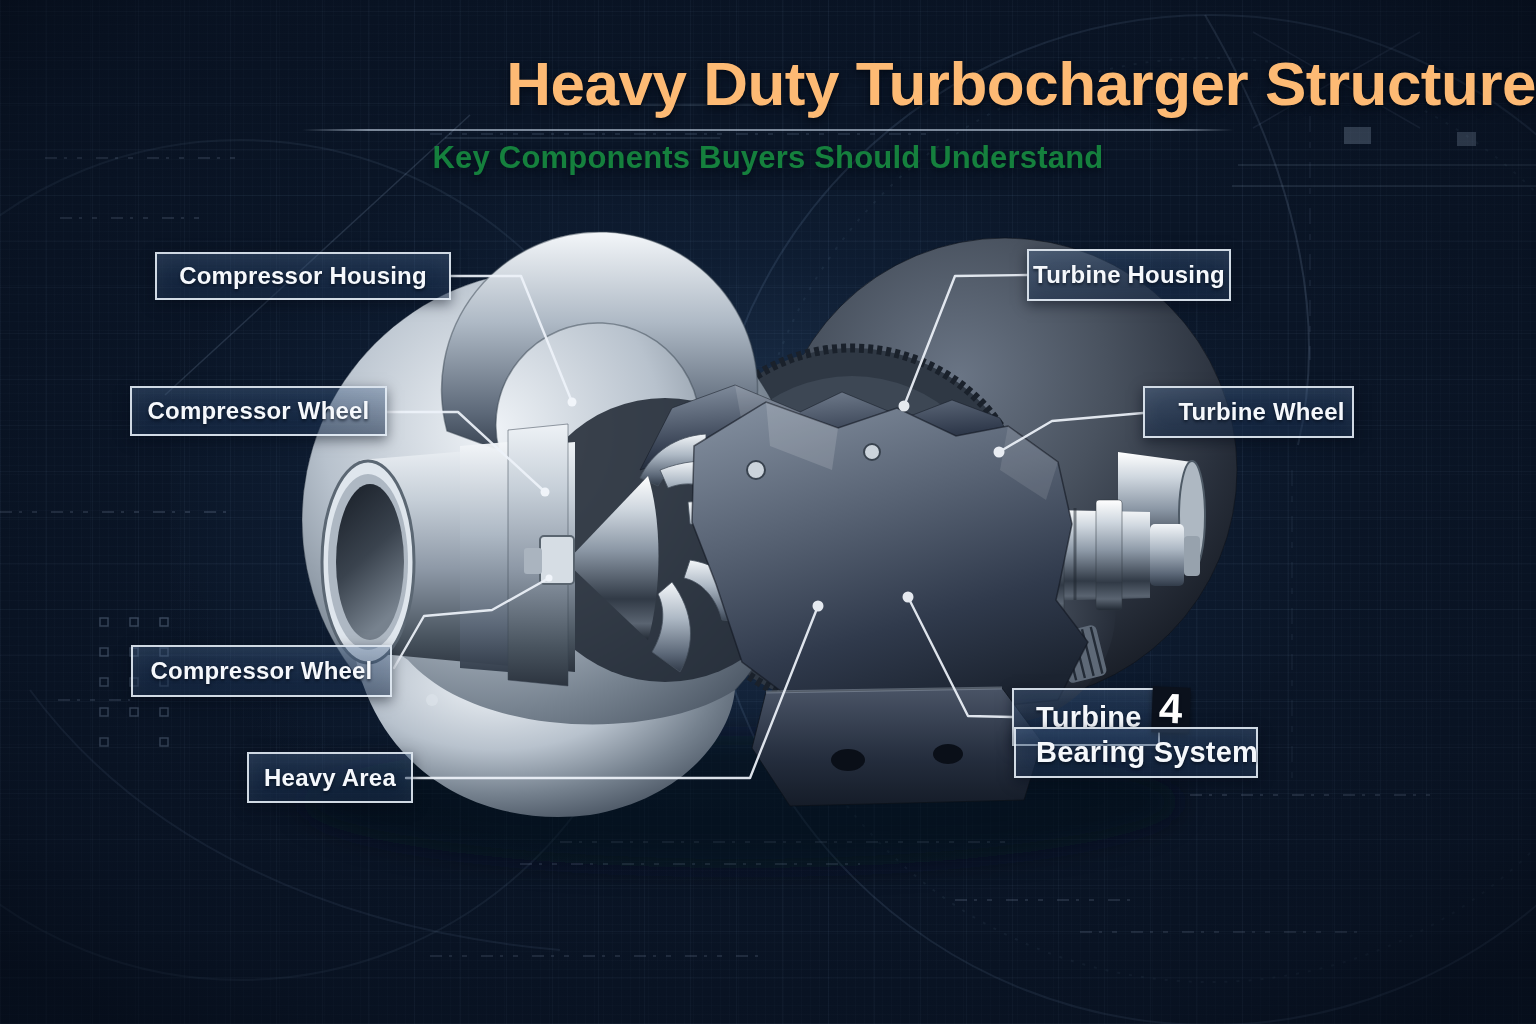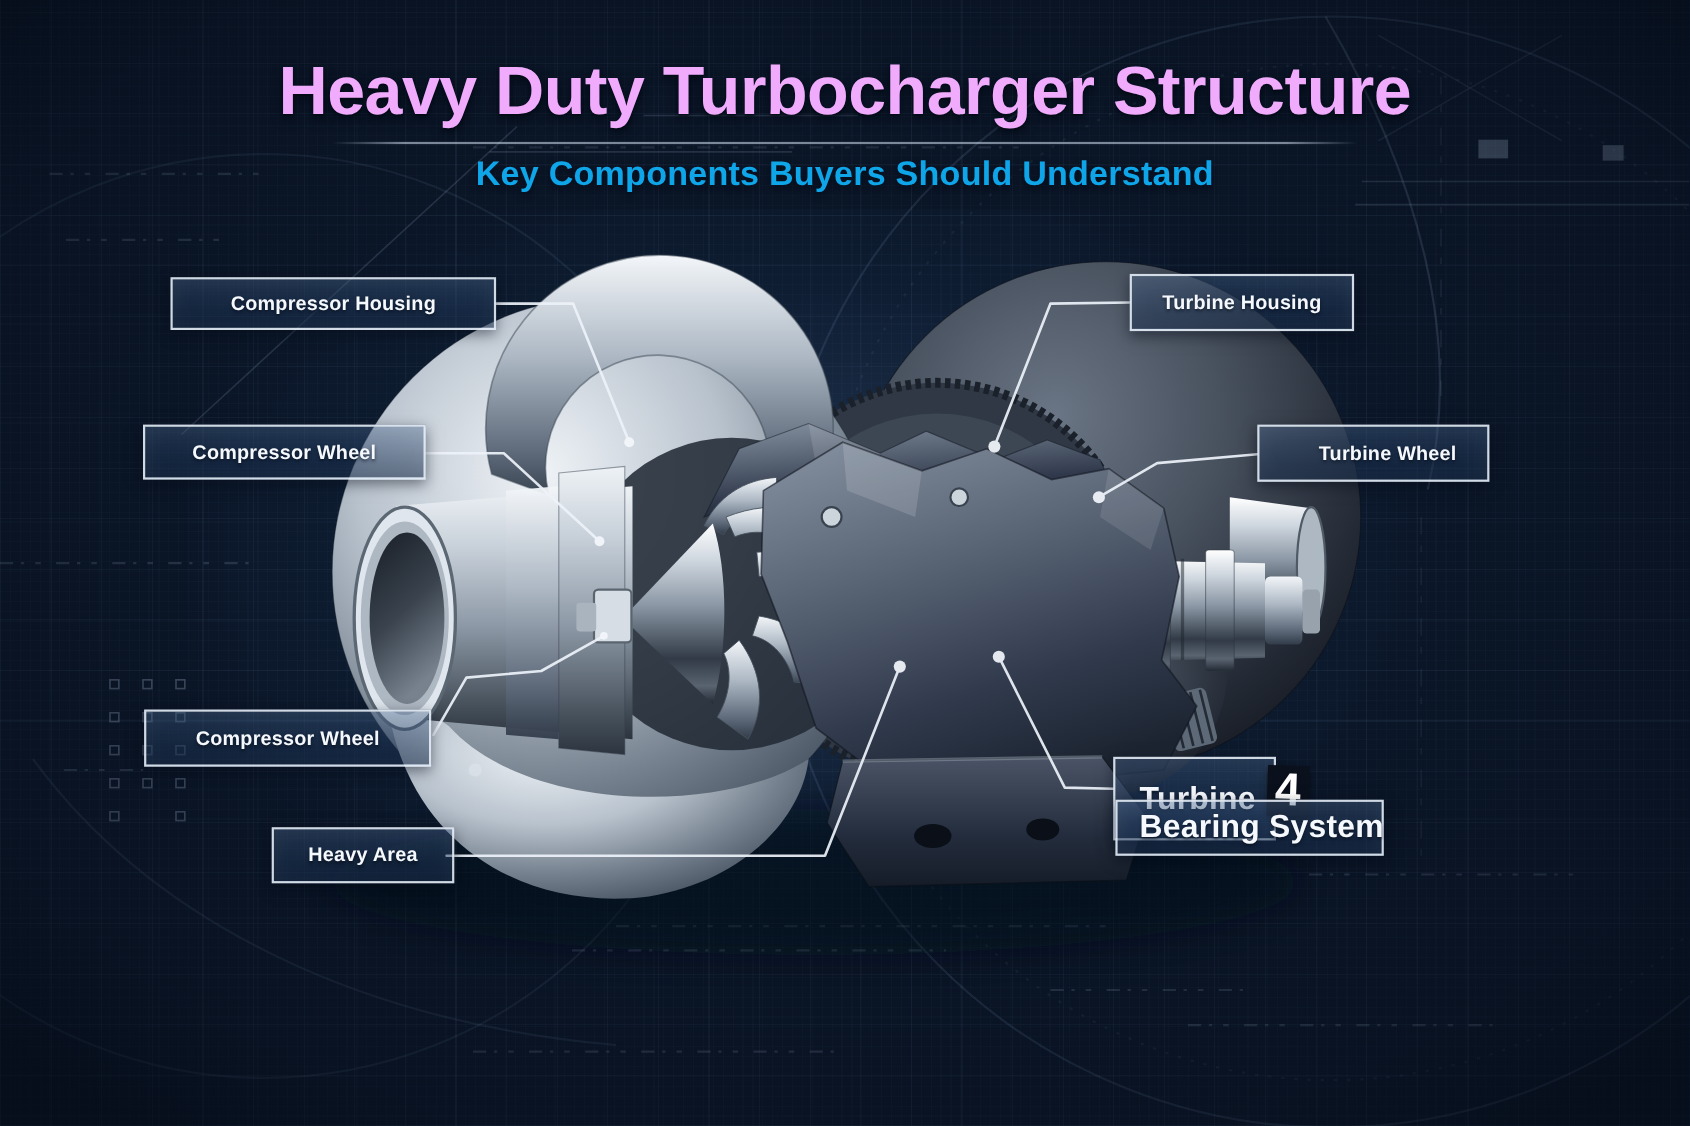--- a/index.html
+++ b/index.html
@@ -22,50 +22,50 @@
   .glow{
     position:absolute;left:170px;top:190px;width:1180px;height:700px;
     background:radial-gradient(ellipse at 48% 45%, rgba(95,145,200,0.28) 0%, rgba(45,85,135,0.12) 45%, rgba(0,0,0,0) 70%);
   }
   .vignette{
     position:absolute;inset:0;pointer-events:none;
     background:radial-gradient(ellipse 1050px 700px at 50% 46%, rgba(0,0,0,0) 0%, rgba(0,0,0,0) 55%, rgba(6,13,26,0.38) 85%, rgba(4,10,21,0.62) 100%);
   }
   svg.layer{position:absolute;left:0;top:0;}
   .hdr-title{
-    position:absolute;left:0;right:0;top:48px;text-align:center;
-    font-size:62px;font-weight:bold;letter-spacing:-0.5px;color:#f0abfc;
+    position:absolute;left:0;right:0;top:48px;text-align:right;
+    font-size:62px;font-weight:bold;letter-spacing:-0.5px;color:#fdba74;
     text-shadow:0 4px 10px rgba(3,8,18,0.7), 0 1px 2px rgba(3,8,18,0.6);
   }
   .hdr-divider{
     position:absolute;left:302px;top:129px;width:932px;height:2px;
     background:linear-gradient(90deg, rgba(215,230,248,0) 0%, rgba(215,230,248,0.55) 7%, rgba(215,230,248,0.55) 93%, rgba(215,230,248,0) 100%);
   }
   .hdr-subtitle{
     position:absolute;left:0;right:0;top:140px;text-align:center;
-    font-size:31px;font-weight:bold;color:#0ea5e9;letter-spacing:0.2px;
+    font-size:31px;font-weight:bold;color:#15803d;letter-spacing:0.2px;
     text-shadow:0 3px 7px rgba(3,8,18,0.7);
   }
   .callout{
     position:absolute;display:flex;align-items:center;justify-content:center;
     box-sizing:border-box;padding:0 14px;
     background:linear-gradient(180deg, rgba(62,92,132,0.40) 0%, rgba(18,38,68,0.58) 100%);
     border:2px solid rgba(234,242,251,0.88);
     box-shadow:0 4px 12px rgba(4,10,22,0.5), inset 0 0 22px rgba(255,255,255,0.05);
-    color:#f5f8fc;font-weight:bold;font-size:18px;letter-spacing:0.2px;white-space:nowrap;
+    color:#f5f8fc;font-weight:bold;font-size:24px;letter-spacing:0.2px;white-space:nowrap;
     text-shadow:0 2px 3px rgba(5,12,24,0.65);
   }
   .callout.left-align{justify-content:flex-start;}
   .badge4{
     display:inline-block;margin-left:10px;padding:1px 7px 3px 7px;
     background:#0b111c;color:#ffffff;font-size:42px;font-weight:bold;line-height:1.0;
     transform:translateY(-7px) rotate(2deg);
     box-shadow:0 3px 6px rgba(0,0,0,0.5);
   }
-  .b1{left:1012px;top:688px;width:148px;height:76px;z-index:5;}
+  .b1{left:1012px;top:688px;width:148px;height:58px;z-index:5;}
   .b2{left:1014px;top:727px;width:244px;height:51px;z-index:6;}
 </style>
 </head>
 <body>
 
 <div class="canvas">
 
   <div class="grid"></div>
 
   <svg class="layer" width="1536" height="1024" viewBox="0 0 1536 1024">

